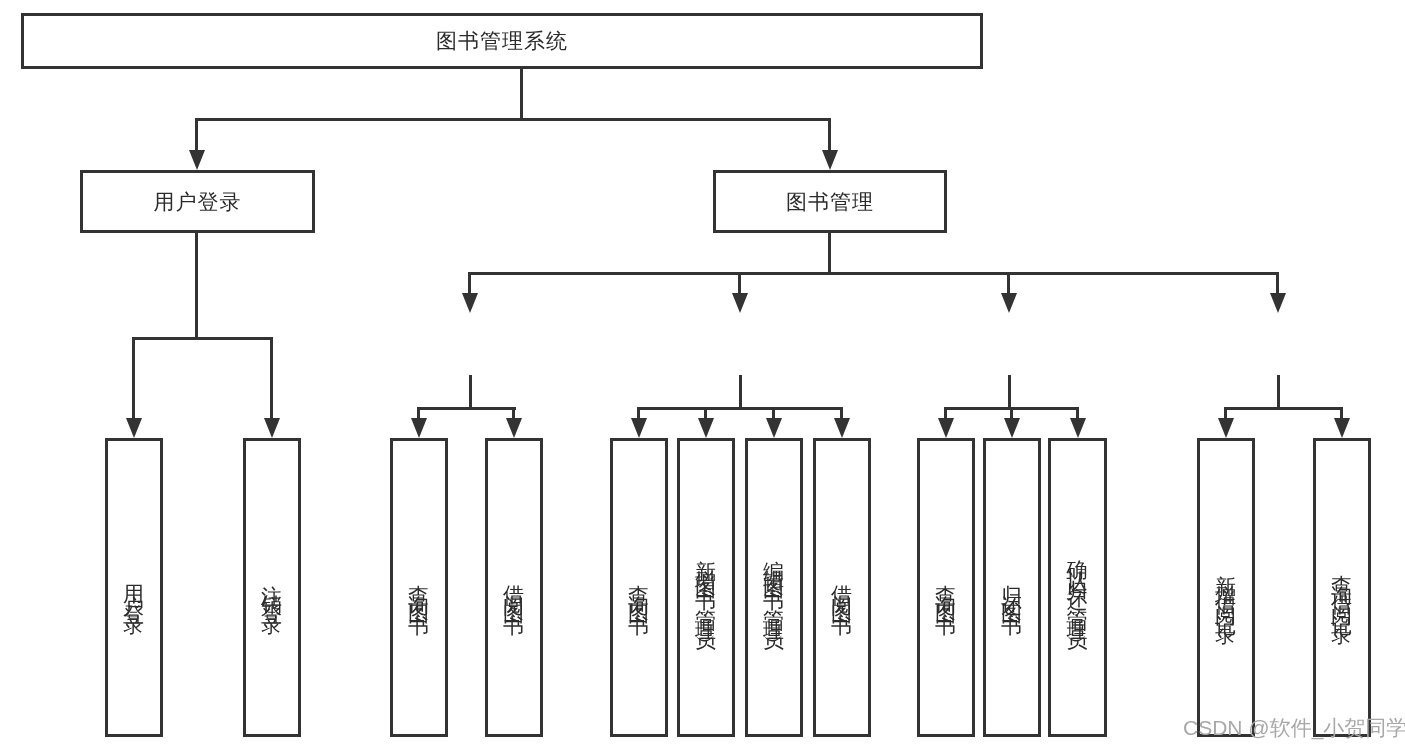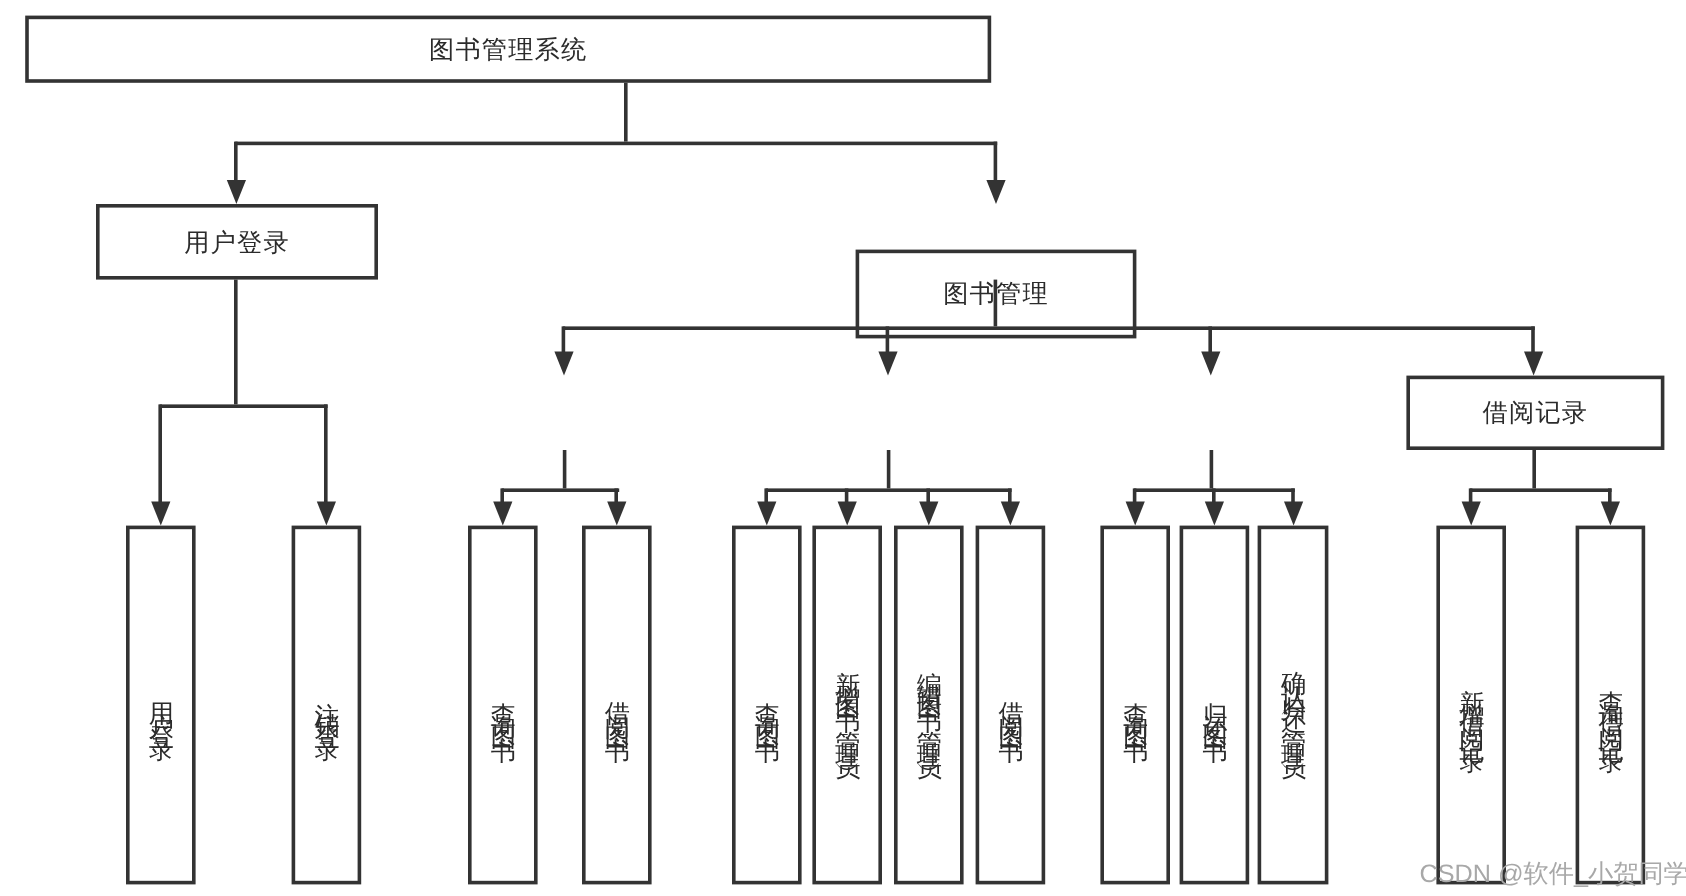--- a/index.html
+++ b/index.html
@@ -49,34 +49,31 @@
     color: #a8a8a8;
     white-space: nowrap;
     z-index: 5;
   }
 </style>
 </head>
 <body>
 
 <div id="canvas">
 
-  <div class="box" style="left:21px; top:13px; width:805px; height:56px;">
+  <div class="box" style="left:21px; top:13px; width:962px; height:56px;">
     <span>图书管理系统</span>
   </div>
 
   <div class="box" style="left:80px; top:170px; width:235px; height:63px;">
     <span>用户登录</span>
   </div>
-  <div class="box" style="left:713px; top:170px; width:234px; height:74px;margin-top:38px;">
+  <div class="box" style="left:713px; top:170px; width:234px; height:63px;">
     <span>图书管理</span>
   </div>
 
-  <div class="box" style="left:1172px; top:313px; width:215px; height:62px;">
-    <span>借阅记录</span>
-  </div>
 
   <div class="box leaf" style="left:105px; top:438px; width:58px; height:299px;">
     <span>用户登录</span>
   </div>
   <div class="box leaf" style="left:243px; top:438px; width:58px; height:299px;">
     <span>注销登录</span>
   </div>
 
   <div class="box leaf" style="left:390px; top:438px; width:58px; height:299px;">
     <span>查询图书</span>

